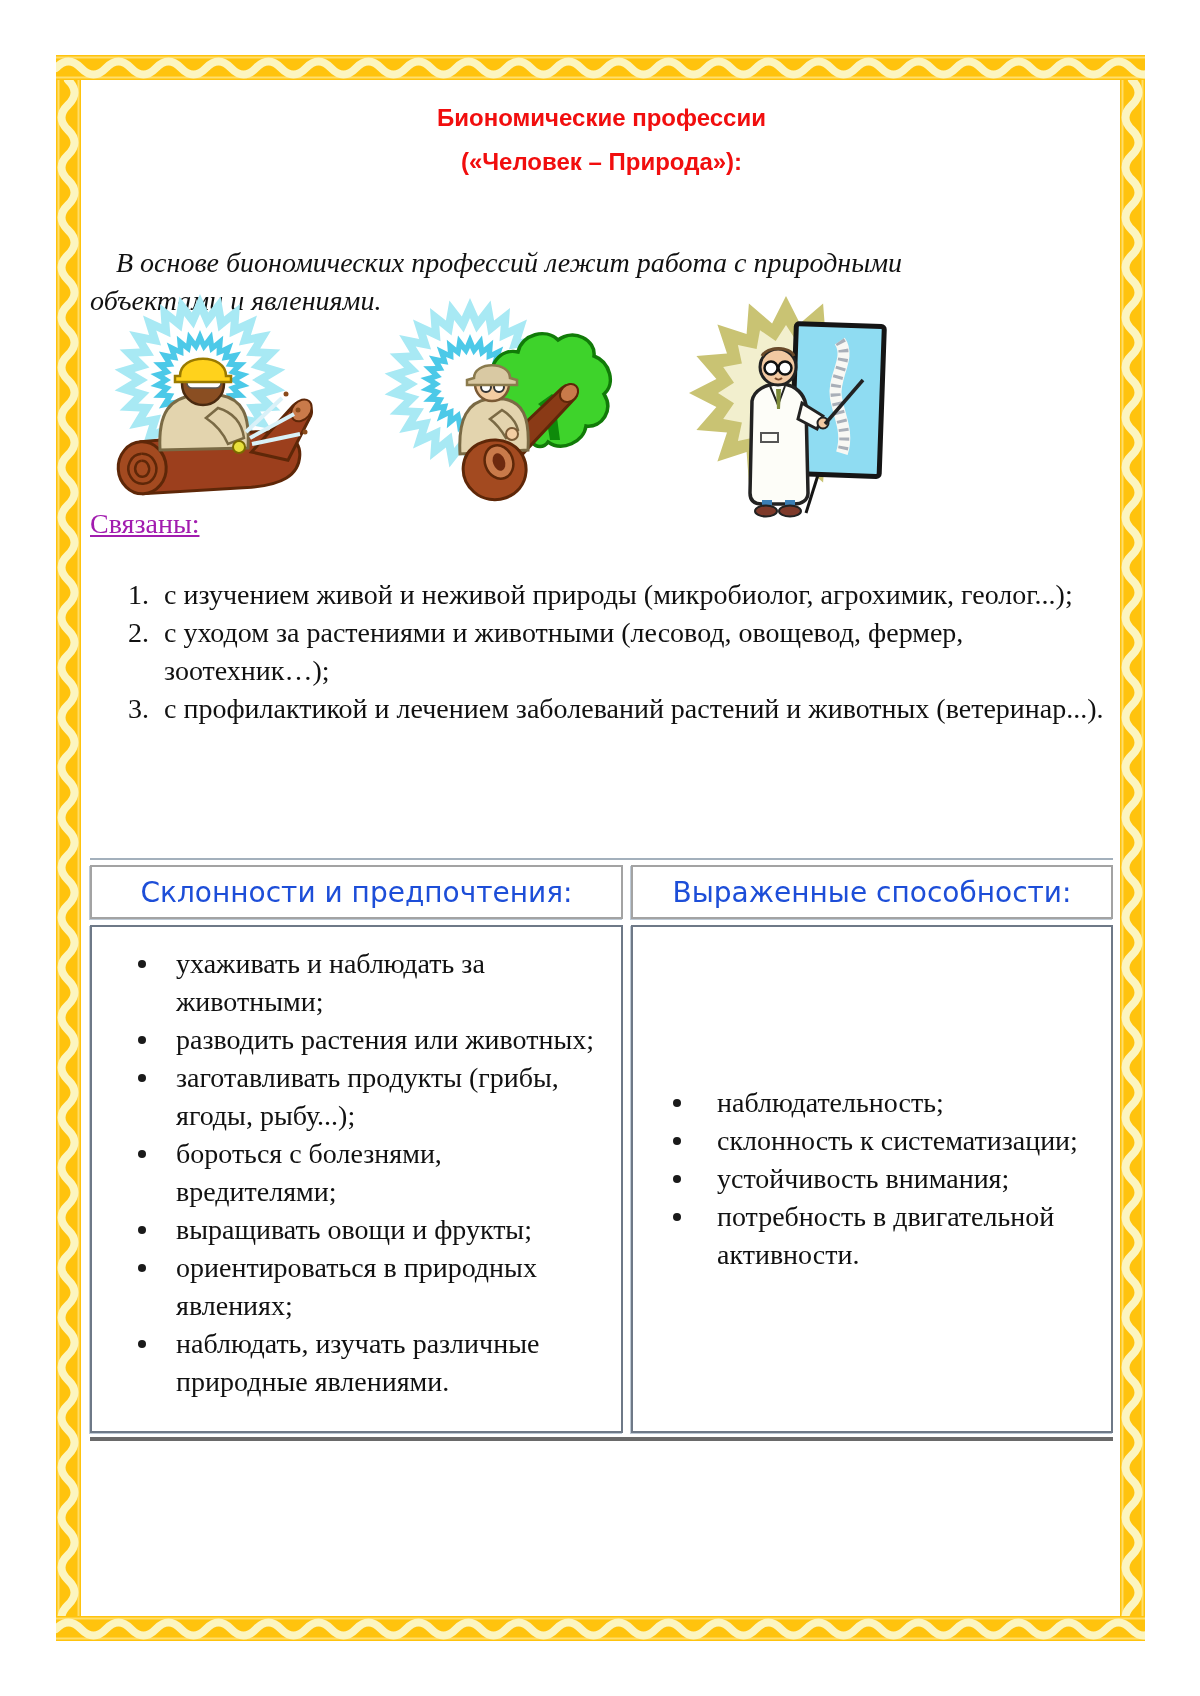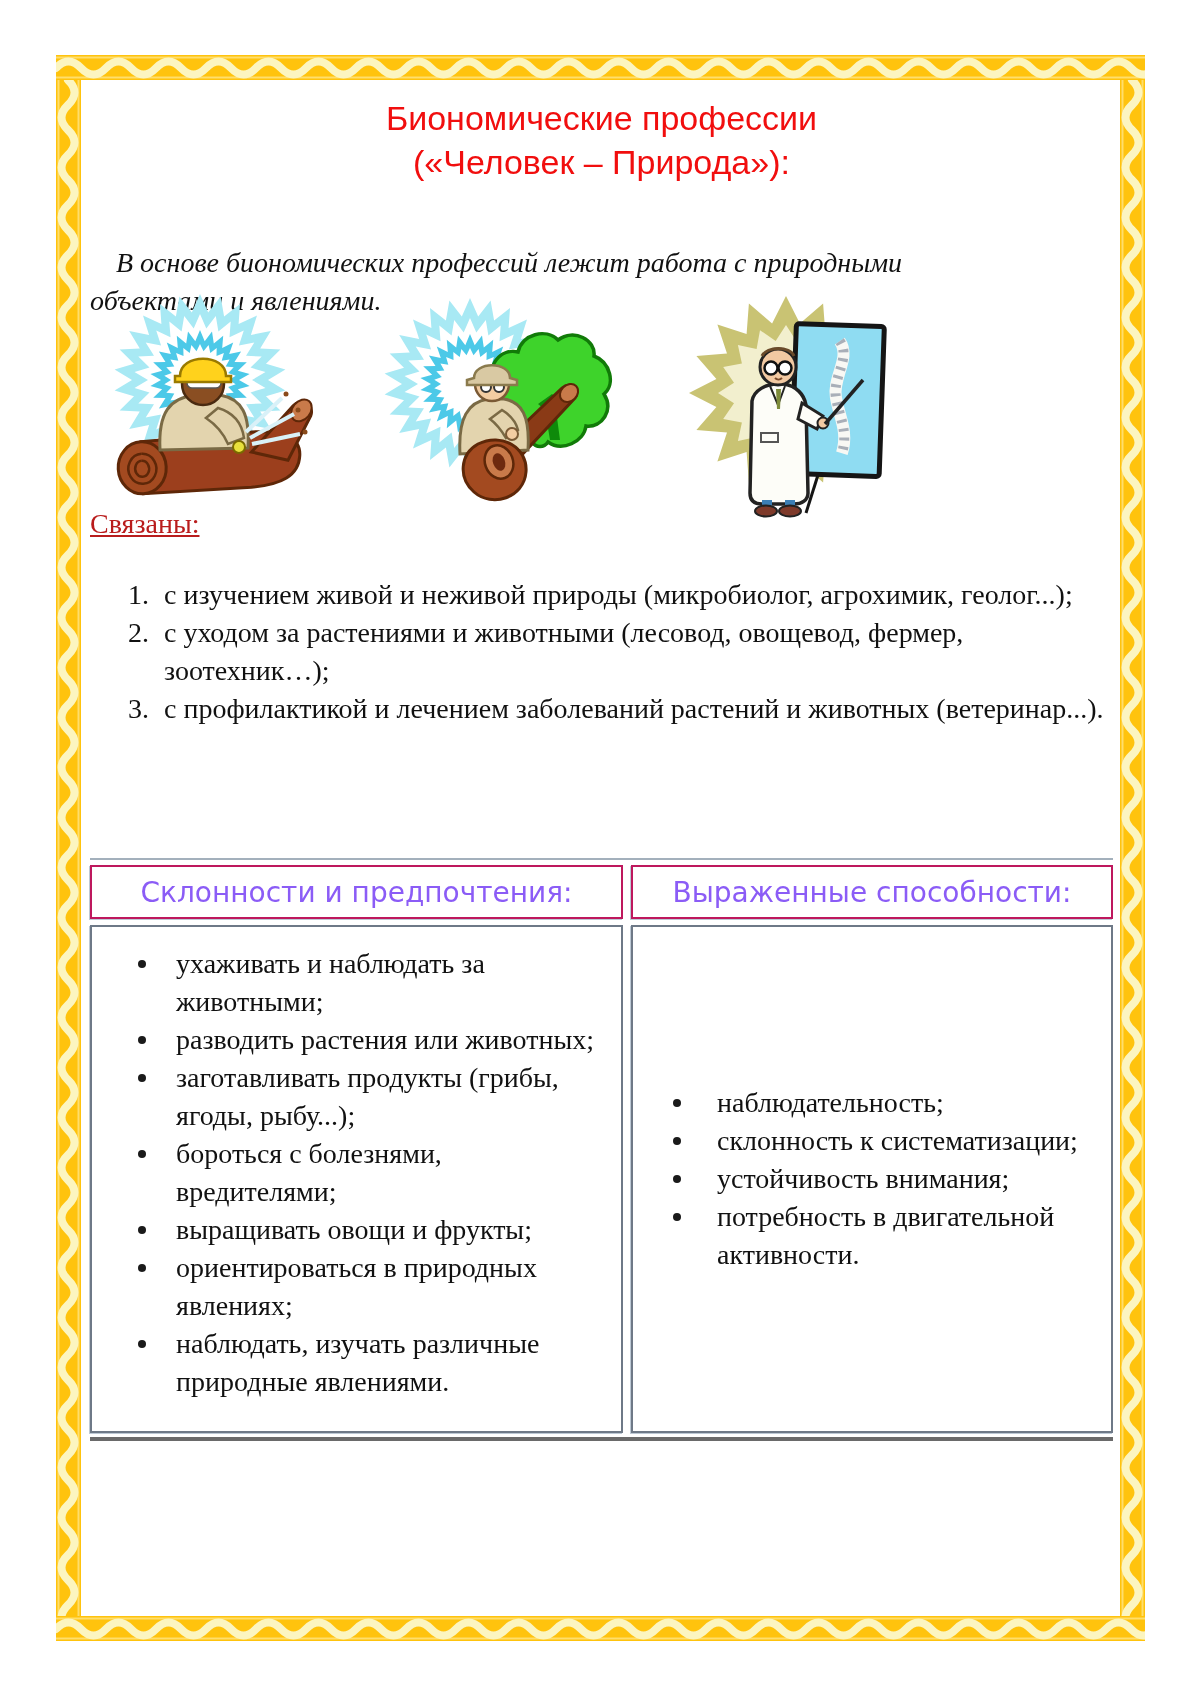--- a/index.html
+++ b/index.html
@@ -11,45 +11,45 @@
   
   .frame { position:absolute; left:56px; top:55px; width:1089px; height:1586px; }
   .strip { position:absolute; display:block; }
   .strip-top    { left:0; top:0; }
   .strip-bottom { left:0; bottom:0; }
   .strip-left   { left:25px; top:25px;  transform:rotate(90deg); transform-origin:0 0; }
   .strip-right  { left:1089px; top:25px; transform:rotate(90deg); transform-origin:0 0; }
 
   
   .title-block { position:absolute; left:90px; top:96px; width:1023px; text-align:center;
-    font-family:"Liberation Sans", sans-serif; font-weight:normal; font-size:34px;
+    font-family:"Liberation Sans", sans-serif; font-weight:bold; font-size:24px;
     line-height:44px; color:#f10e0e; }
   .intro { position:absolute; left:90px; top:216px; width:922px; font-size:28px;
     line-height:38px; color:#111; text-indent:26px;font-style:italic; }
 
   .clipart { position:absolute; }
   .img1 { left:100px; top:292px; }
   .img2 { left:382px; top:292px; }
   .img3 { left:666px; top:283px; }
 
-  .linked-heading { position:absolute; left:90px; top:508px; font-size:28px; color:#b91c1c;
+  .linked-heading { position:absolute; left:90px; top:508px; font-size:28px; color:#a21caf;
     text-decoration:underline; }
 
   ol.linked-list { position:absolute; left:90px; top:564px; width:1023px; margin:12px; padding:0;
     list-style:none; counter-reset:num; font-size:28px; line-height:38px; color:#111; }
   ol.linked-list li { position:relative; padding-left:62px; counter-increment:num; }
   ol.linked-list li::before { content:counter(num) "."; position:absolute; left:26px; }
 
   
   .tbl { position:absolute; left:90px; top:858px; width:1023px; }
   .tbl-top-rule { height:2px; background:#a3b0bc; margin-bottom:5px; }
   .tbl-grid { display:grid; grid-template-columns:533px 482px; column-gap:8px; row-gap:6px; }
-  .th { height:50px; border:2px solid #be185d; box-shadow:-1px 1px 0 #bdc9d5;
+  .th { height:50px; border:2px solid #a3a3a3; box-shadow:-1px 1px 0 #bdc9d5;
     display:flex; align-items:center; justify-content:center;
-    font-family:"DejaVu Sans", sans-serif; font-size:28px; color:#8b5cf6; background:#fff; }
+    font-family:"DejaVu Sans", sans-serif; font-size:28px; color:#1d4ed8; background:#fff; }
   .td { height:508px; border:2px solid #6e7987; box-shadow:-1px 1px 0 #bdc9d5;
     background:#fff; box-sizing:border-box; }
   .td-right { display:flex; flex-direction:column; justify-content:center; }
   ul.cell-list { margin:8px; padding:10px 6px 0 0; list-style:none; font-size:28px;
     line-height:38px; color:#111; }
   .td-right ul.cell-list { padding-top:0; }
   ul.cell-list li { position:relative; padding-left:76px; }
   .td-right ul.cell-list li { }
   ul.cell-list li::before { content:""; position:absolute; left:38px; top:15px;
     width:8px; height:8px; border-radius:50%; background:#1a1a1a; }

